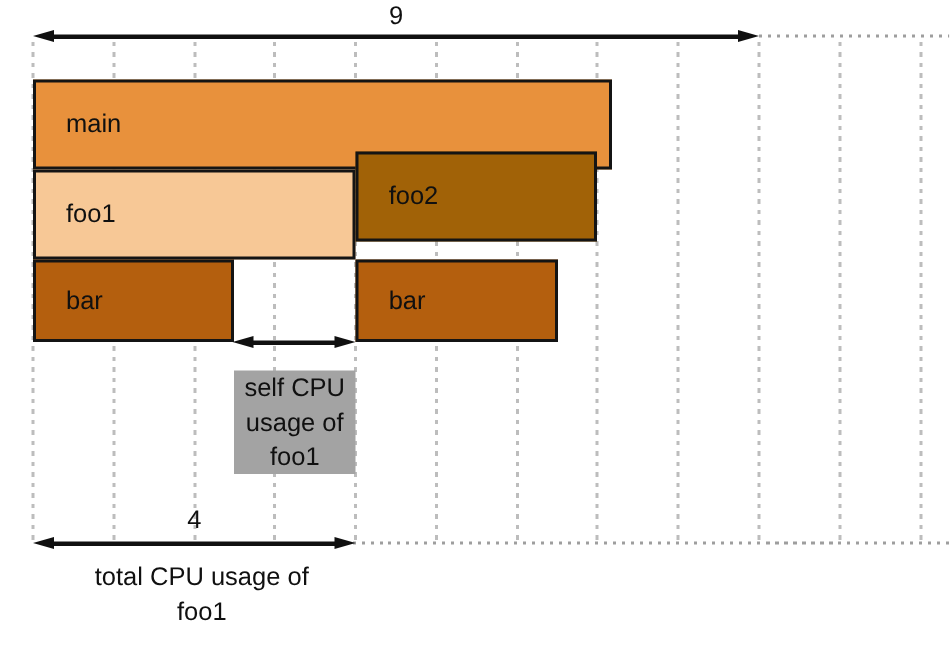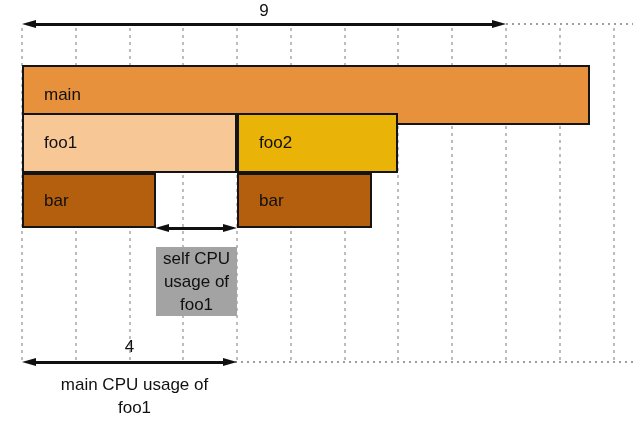--- a/index.html
+++ b/index.html
@@ -65,27 +65,27 @@
       <div class="gridline" style="left: 451.24px;"></div>
       <div class="gridline" style="left: 505.02px;"></div>
       <div class="gridline" style="left: 558.8px;"></div>
       <div class="gridline" style="left: 612.58px;"></div>
     </div>
 
   <div class="dotline top"></div>
   <div class="dotline bottom"></div>
 
   <div id="frames">
-      <div class="frame" style="left: 22px; width: 568px; top: 53px; height: 60px; background: rgb(232, 145, 60); margin-top: 12px;">
+      <div class="frame" style="left: 22px; width: 386px; top: 53px; height: 60px; background: rgb(232, 145, 60);">
         <span>main</span>
       </div>
       <div class="frame" style="left: 22px; width: 215.12px; top: 113px; height: 60px; background: rgb(247, 200, 150);">
         <span>foo1</span>
       </div>
-      <div class="frame" style="left: 237.12px; width: 161.34px; top: 113px; height: 60px; background: #eab308;">
+      <div class="frame" style="left: 237.12px; width: 161.34px; top: 101px; height: 60px; background: #a16207;">
         <span>foo2</span>
       </div>
       <div class="frame" style="left: 22px; width: 134.45px; top: 173px; height: 55px; background: rgb(180, 95, 14);">
         <span>bar</span>
       </div>
       <div class="frame" style="left: 237.12px; width: 134.45px; top: 173px; height: 55px; background: rgb(180, 95, 14);">
         <span>bar</span>
       </div>
     </div>
 
@@ -105,16 +105,16 @@
   <div class="measure m-4">
     <span class="head w"></span>
     <span class="shaft"></span>
     <span class="head e"></span>
   </div>
   <div class="mlabel l-4">4</div>
 
   <div class="annot self">self CPU
 usage of
 foo1</div>
-  <div class="annot total">main CPU usage of
+  <div class="annot total">total CPU usage of
 foo1</div>
 
 </div>
 
 </body></html>

